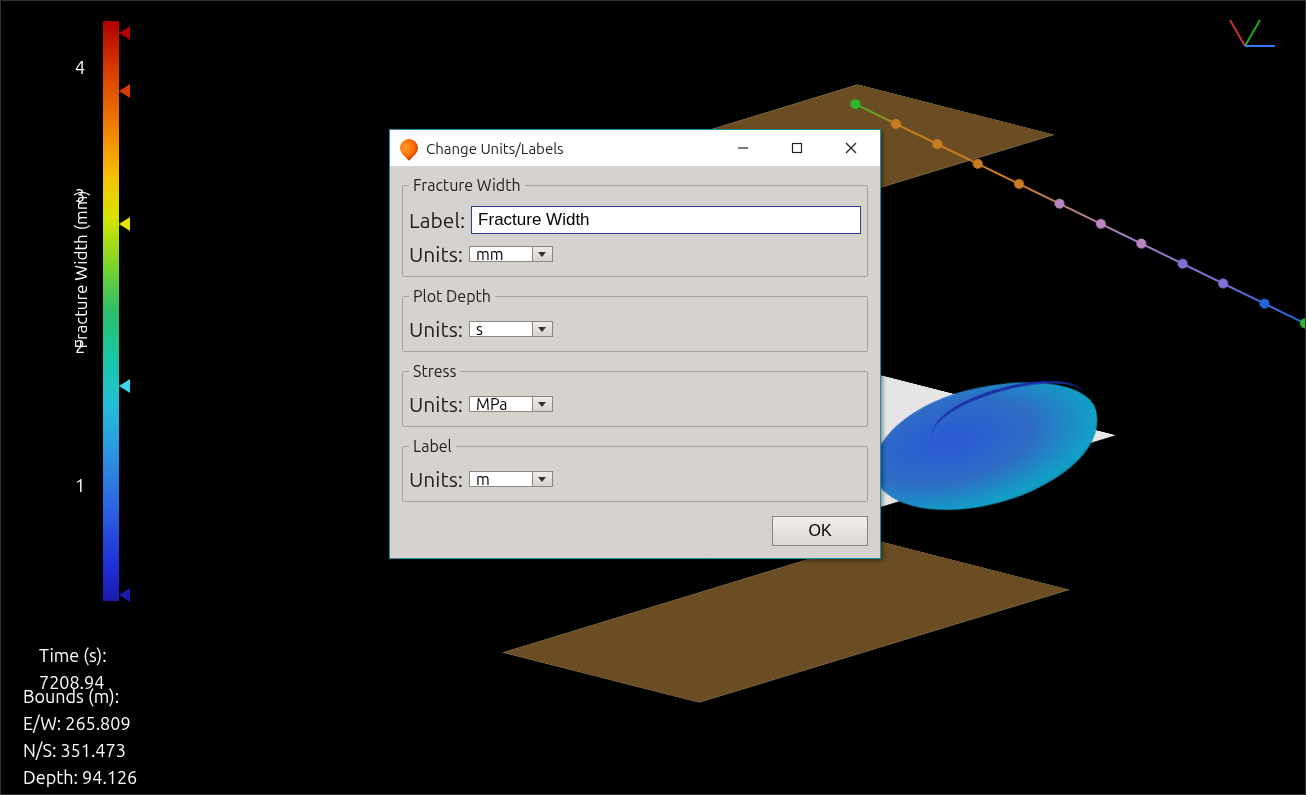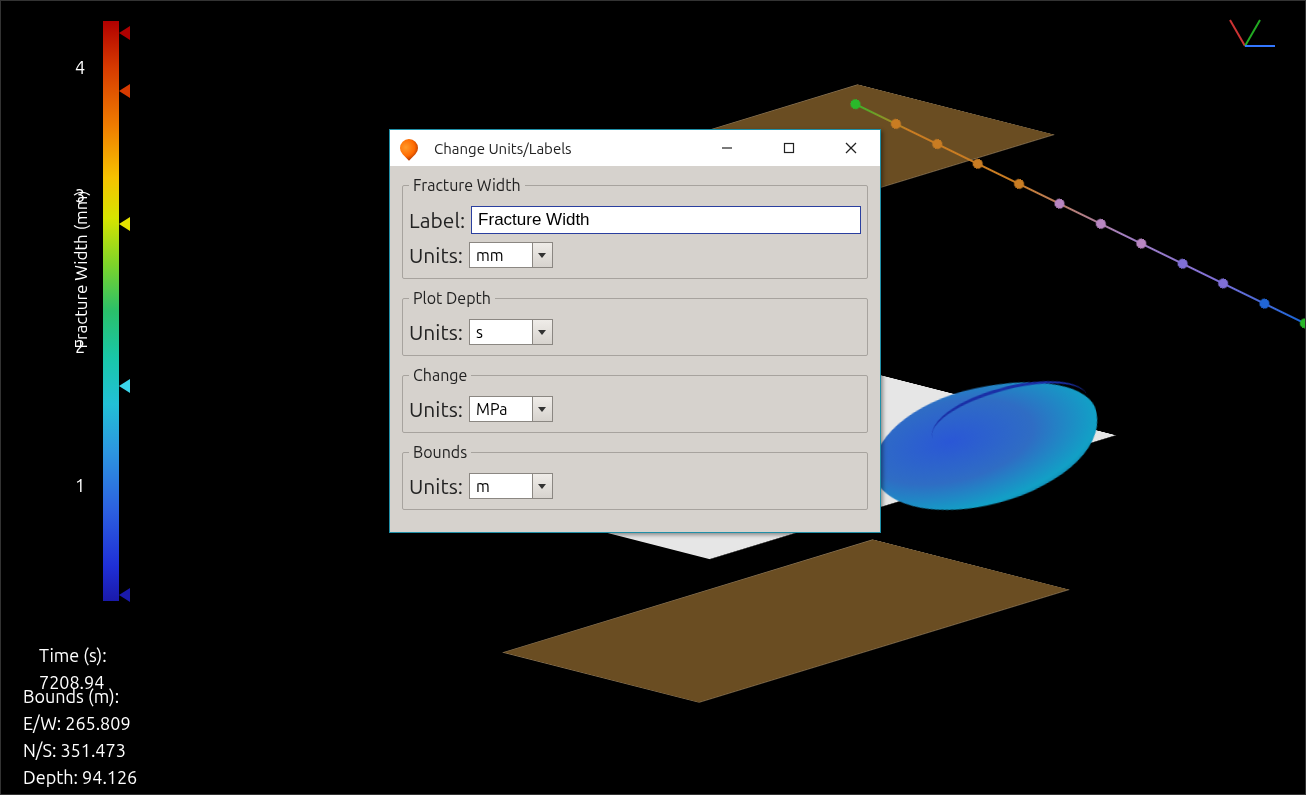--- a/index.html
+++ b/index.html
@@ -137,21 +137,21 @@
     background: #d6d2cd;
     border: 1px solid #1f8fa7;
     box-shadow: 2px 2px 4px rgba(0,0,0,0.4);
   }
   .titlebar {
     height: 36px;
     background: #fff;
     display: flex;
     align-items: center;
     padding: 0 6px 0 10px;
-    gap: 16px;
+    gap: 8px;
   }
   .app-icon {
     width: 18px; height: 18px;
     border-radius: 50% 50% 50% 0;
     background: radial-gradient(circle at 40% 35%, #ff9a2a 0%, #ff6a00 55%, #8a1a00 100%);
     transform: rotate(-45deg);
     position: relative;
   }
   .titlebar .title { flex: 1; font-size: 15px; color:#222; }
   .win-btn {
@@ -180,21 +180,21 @@
     height: 28px;
     border: 1.5px solid #2a3f9f;
     padding: 0 6px;
     font-size: 17px;
     background:#fff;
     outline:none;
   }
   .combo {
     display: inline-flex;
     align-items: stretch;
-    height: 26px;
+    height: 16px;
     border: 1px solid #8b8782;
     background: #fff;
   }
   .combo .val {
     min-width: 62px;
     padding: 2px 6px;
     font-size: 16px;
     display:flex; align-items:center;
   }
   .combo .btn {
@@ -325,35 +325,38 @@
       <div class="row">
         <label>Units:</label>
         <div class="combo">
           <span class="val">s</span>
           <span class="btn"></span>
         </div>
       </div>
     </fieldset>
 
     <fieldset>
-      <legend>Change</legend>
+      <legend>Stress</legend>
       <div class="row">
         <label>Units:</label>
         <div class="combo">
           <span class="val">MPa</span>
           <span class="btn"></span>
         </div>
       </div>
     </fieldset>
 
     <fieldset>
-      <legend>Bounds</legend>
+      <legend>Label</legend>
       <div class="row">
         <label>Units:</label>
         <div class="combo">
           <span class="val">m</span>
           <span class="btn"></span>
         </div>
       </div>
     </fieldset>
 
+    <div class="dlg-footer">
+      <button class="ok-btn">OK</button>
+    </div>
   </div>
 </div>
 
 </body></html>

